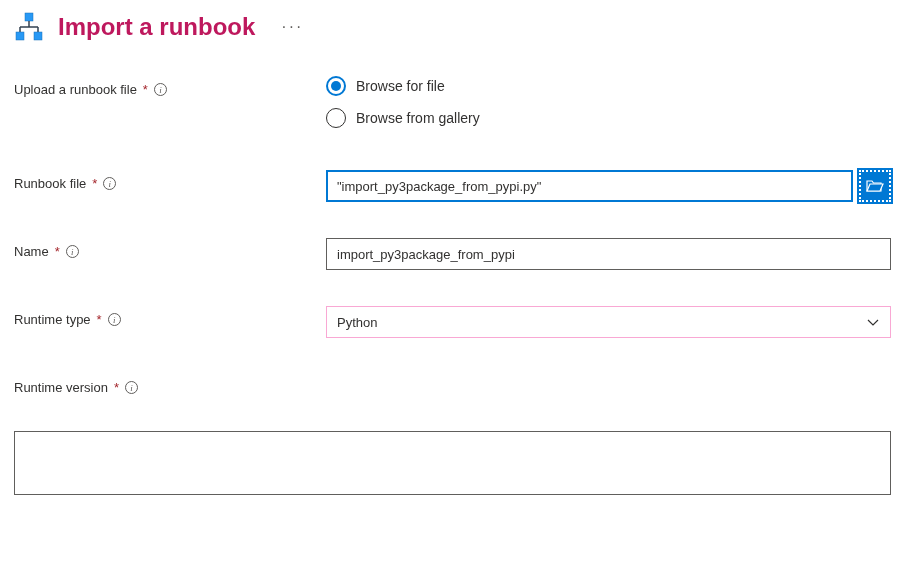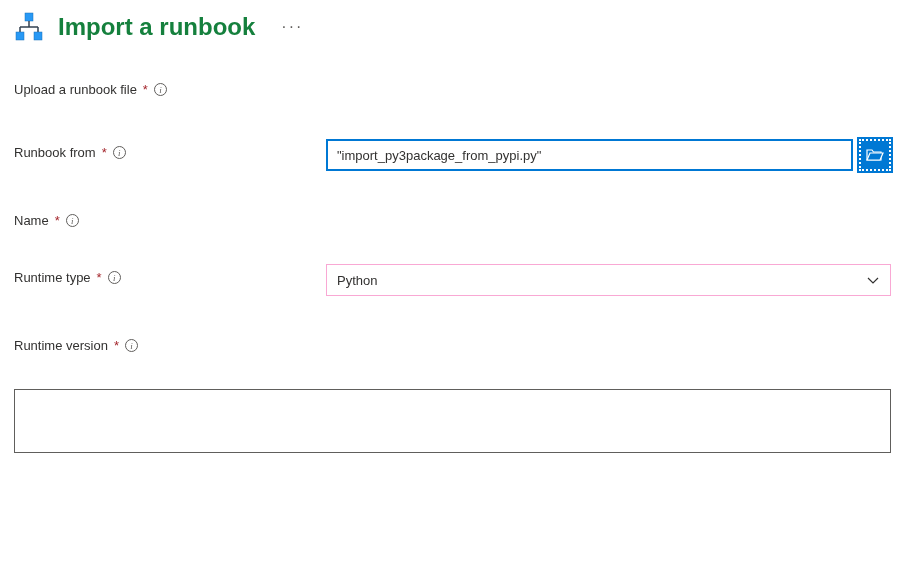--- a/index.html
+++ b/index.html
@@ -15,21 +15,21 @@
   .header {
     display: flex;
     align-items: center;
     gap: 14px;
     margin-bottom: 34px;
   }
   .header-icon svg { display: block; }
   .header-title {
     font-size: 24px;
     font-weight: 600;
-    color: #15803d;
+    color: #be185d;
     line-height: 1.2;
   }
   .header-more {
     font-size: 16px;
     color: #605e5c;
     letter-spacing: 2px;
     padding: 4px 8px;
     cursor: pointer;
     margin-left: 4px;
   }
@@ -159,25 +159,39 @@
 </div>
 
 <div class="form">
 
   <div class="row radio-row">
     <div class="label-col">
       <span>Upload a runbook file</span>
       <span class="req">*</span>
       <span class="info-icon">i</span>
     </div>
-  </div>
-
-  <div class="row">
-    <div class="label-col">
-      <span>Runbook from</span>
+    <div class="ctrl-col">
+      <div class="radio-group">
+        <div class="radio-item">
+          <span class="radio-outer selected">
+              <span class="radio-inner"></span>
+            </span>
+          <span class="radio-label">Browse for file</span>
+        </div>
+        <div class="radio-item">
+          <span class="radio-outer unselected"></span>
+          <span class="radio-label">Browse from gallery</span>
+        </div>
+      </div>
+    </div>
+  </div>
+
+  <div class="row">
+    <div class="label-col">
+      <span>Runbook file</span>
       <span class="req">*</span>
       <span class="info-icon">i</span>
     </div>
     <div class="ctrl-col">
       <div class="file-input-wrap">
         <input class="text-input focused" type="text" readonly="" value="&quot;import_py3package_from_pypi.py&quot;" style="">
       </div>
       <div class="file-btn">
         <span>
           <svg width="18" height="14" viewBox="0 0 18 14">
@@ -188,20 +202,23 @@
       </div>
     </div>
   </div>
 
   <div class="row">
     <div class="label-col">
       <span>Name</span>
       <span class="req">*</span>
       <span class="info-icon">i</span>
     </div>
+    <div class="ctrl-col">
+      <input class="text-input" type="text" value="import_py3package_from_pypi" style="">
+    </div>
   </div>
 
   <div class="row">
     <div class="label-col">
       <span>Runtime type</span>
       <span class="req">*</span>
       <span class="info-icon">i</span>
     </div>
     <div class="ctrl-col">
       <div class="select-input">

